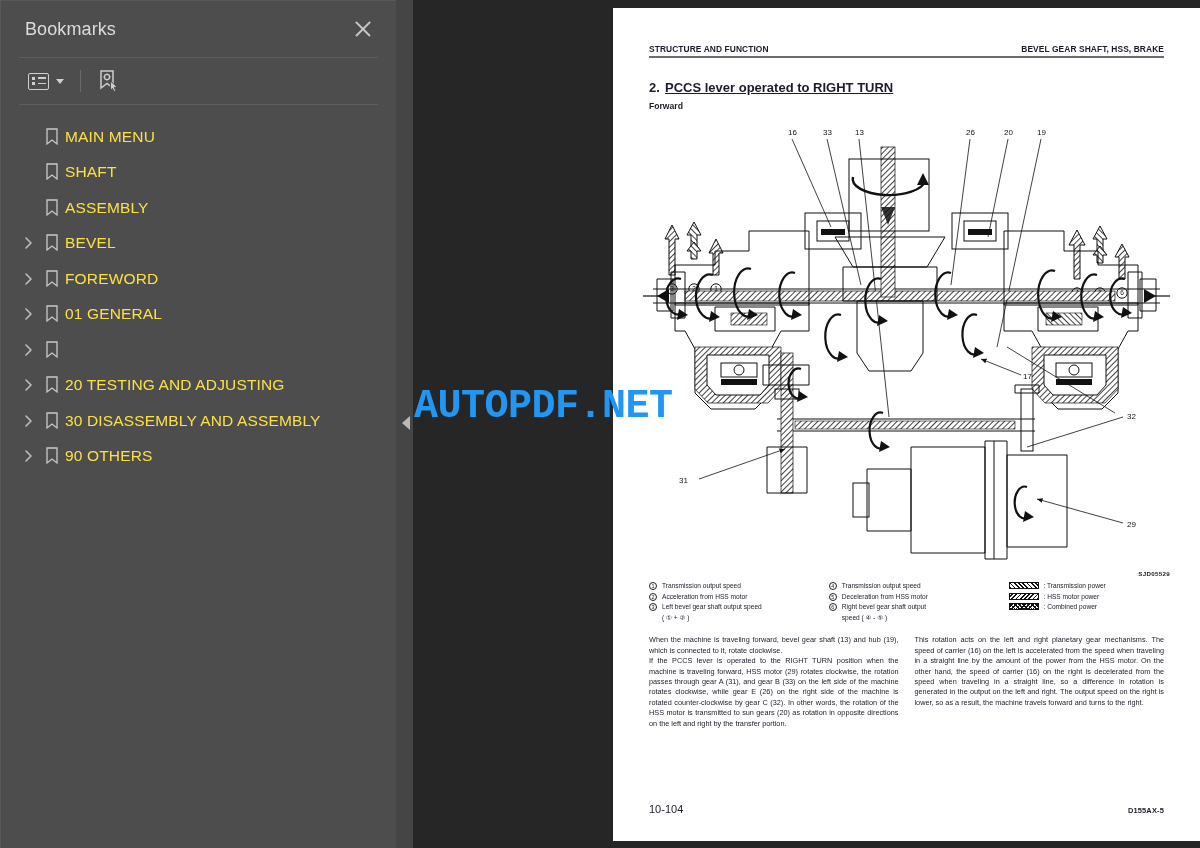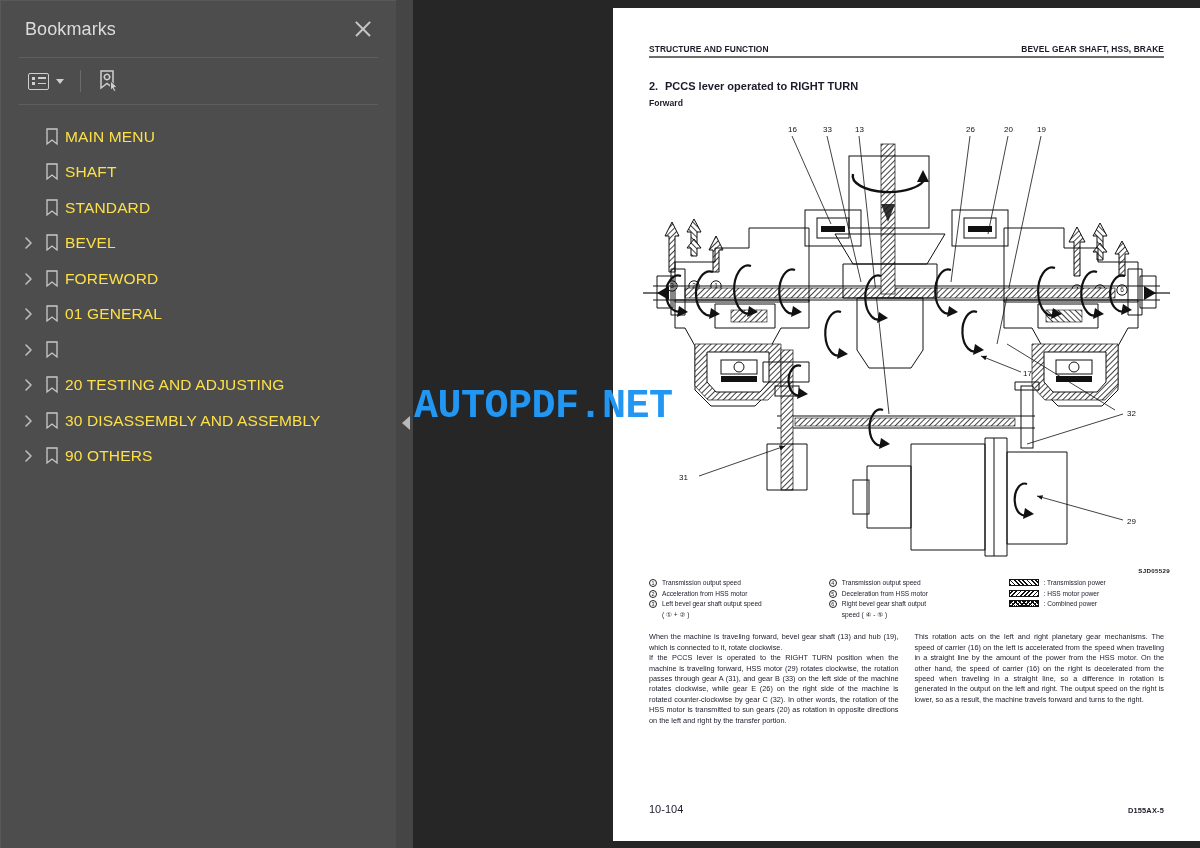--- a/index.html
+++ b/index.html
@@ -166,21 +166,21 @@
     display: flex; justify-content: space-between;
     font-size: 8.4px; font-weight: bold;
     letter-spacing: .1px;
   }
   .pg-head-rule {
     margin: 2px 36px 0 36px;
     height: 2px; background: #6d6d6d;
   }
   .pg-section {
     margin: 22px 36px 0 36px;
-    font-size: 11px; font-weight: bold;
+    font-size: 13px; font-weight: bold; text-decoration: underline;
   }
   .pg-section .num { display: inline-block; width: 16px; }
   .pg-sub {
     margin: 6px 36px 0 36px;
     font-size: 8.6px; font-weight: bold;
   }
 
   .figure {
     position: relative;
     margin: 6px 22px 0 22px;
@@ -325,21 +325,21 @@
         </span>
         <span class="bm-label">SHAFT</span>
       </div>
       <div class="bm-item">
         <span class="bm-chev"></span>
         <span class="bm-flag">
           <svg width="14" height="18" viewBox="0 0 14 18">
               <path d="M2 1 h10 v15 l-5 -4 -5 4 z" fill="none" stroke="#c9c9c9" stroke-width="1.3"></path>
             </svg>
         </span>
-        <span class="bm-label">STANDARD</span>
+        <span class="bm-label">ASSEMBLY</span>
       </div>
       <div class="bm-item">
         <span class="bm-chev">
           <svg width="10" height="14" viewBox="0 0 10 14">
               <path d="M2 2 l5 5 -5 5" fill="none" stroke="#bdbdbd" stroke-width="1.6" stroke-linecap="round" stroke-linejoin="round"></path>
             </svg>
         </span>
         <span class="bm-flag">
           <svg width="14" height="18" viewBox="0 0 14 18">
               <path d="M2 1 h10 v15 l-5 -4 -5 4 z" fill="none" stroke="#c9c9c9" stroke-width="1.3"></path>

